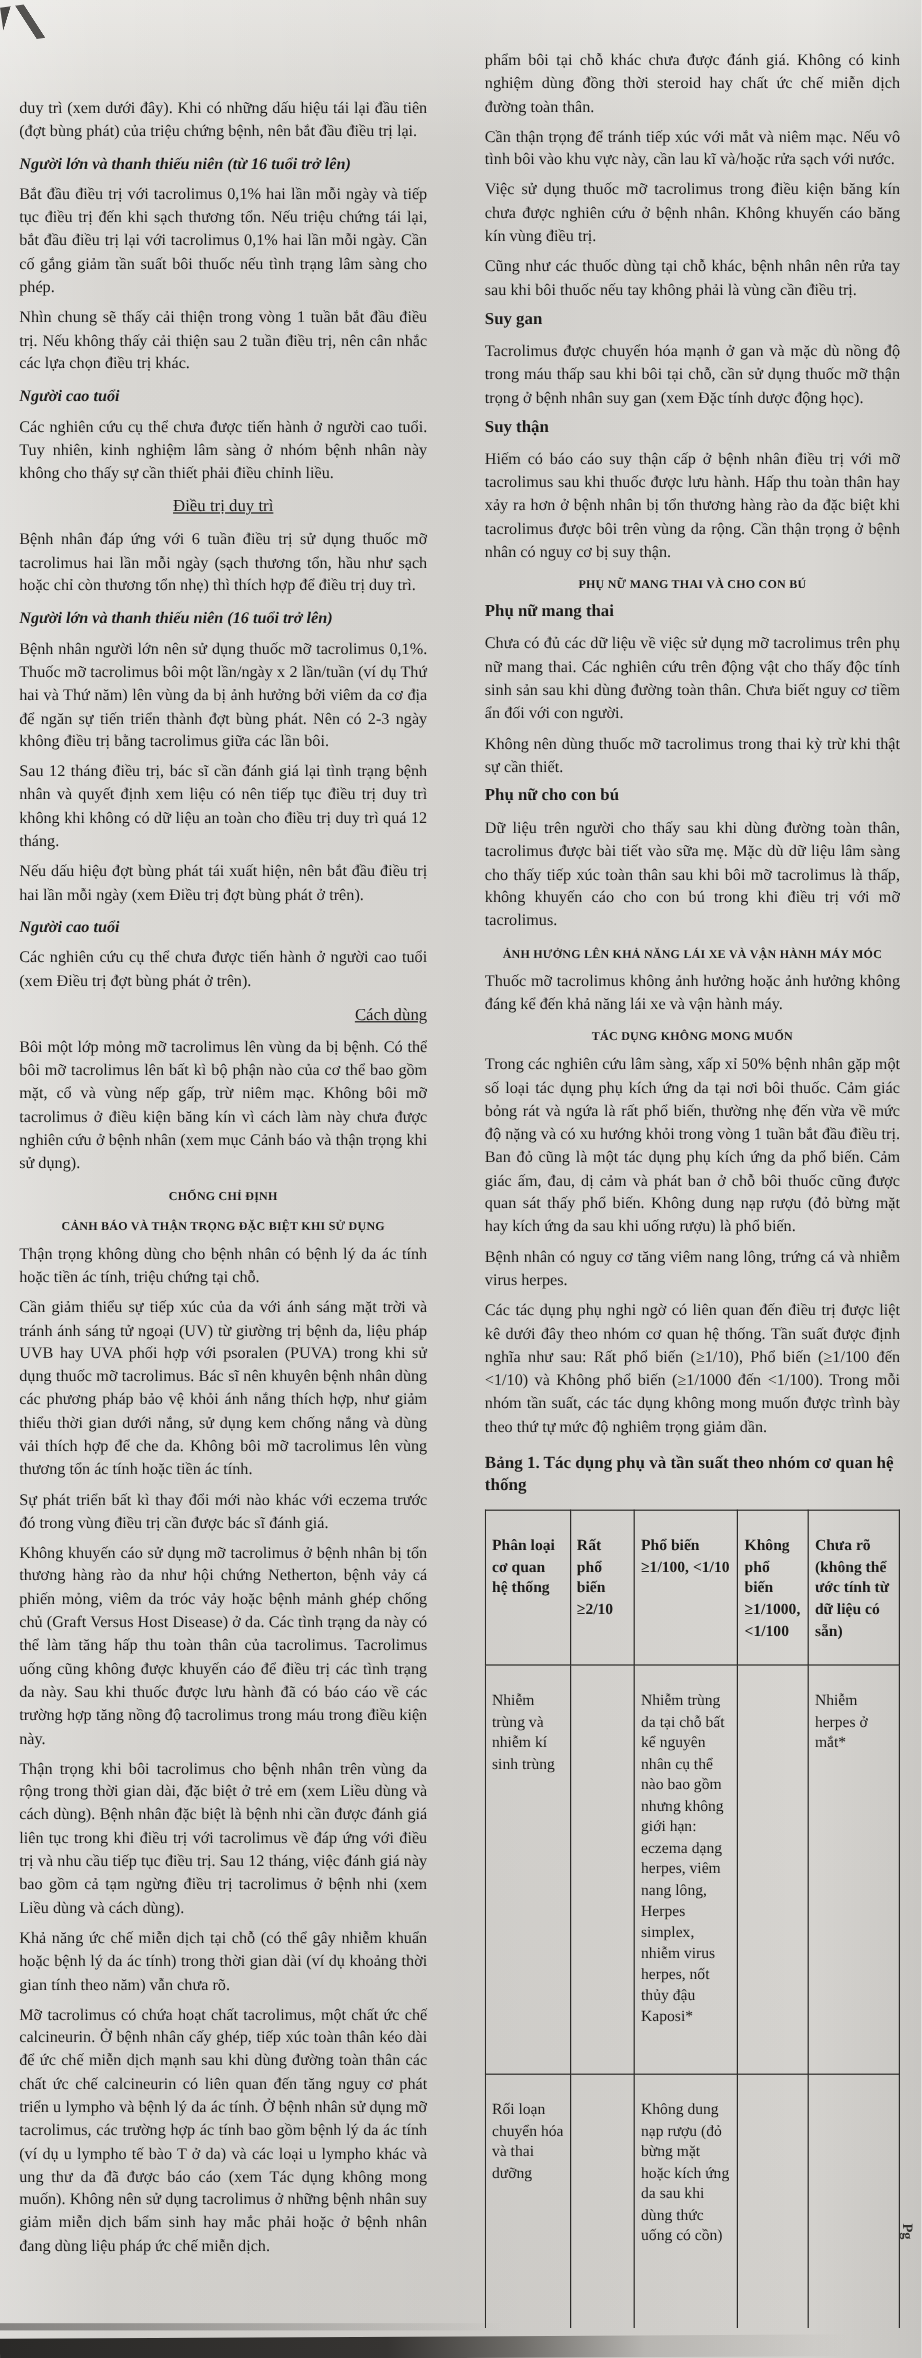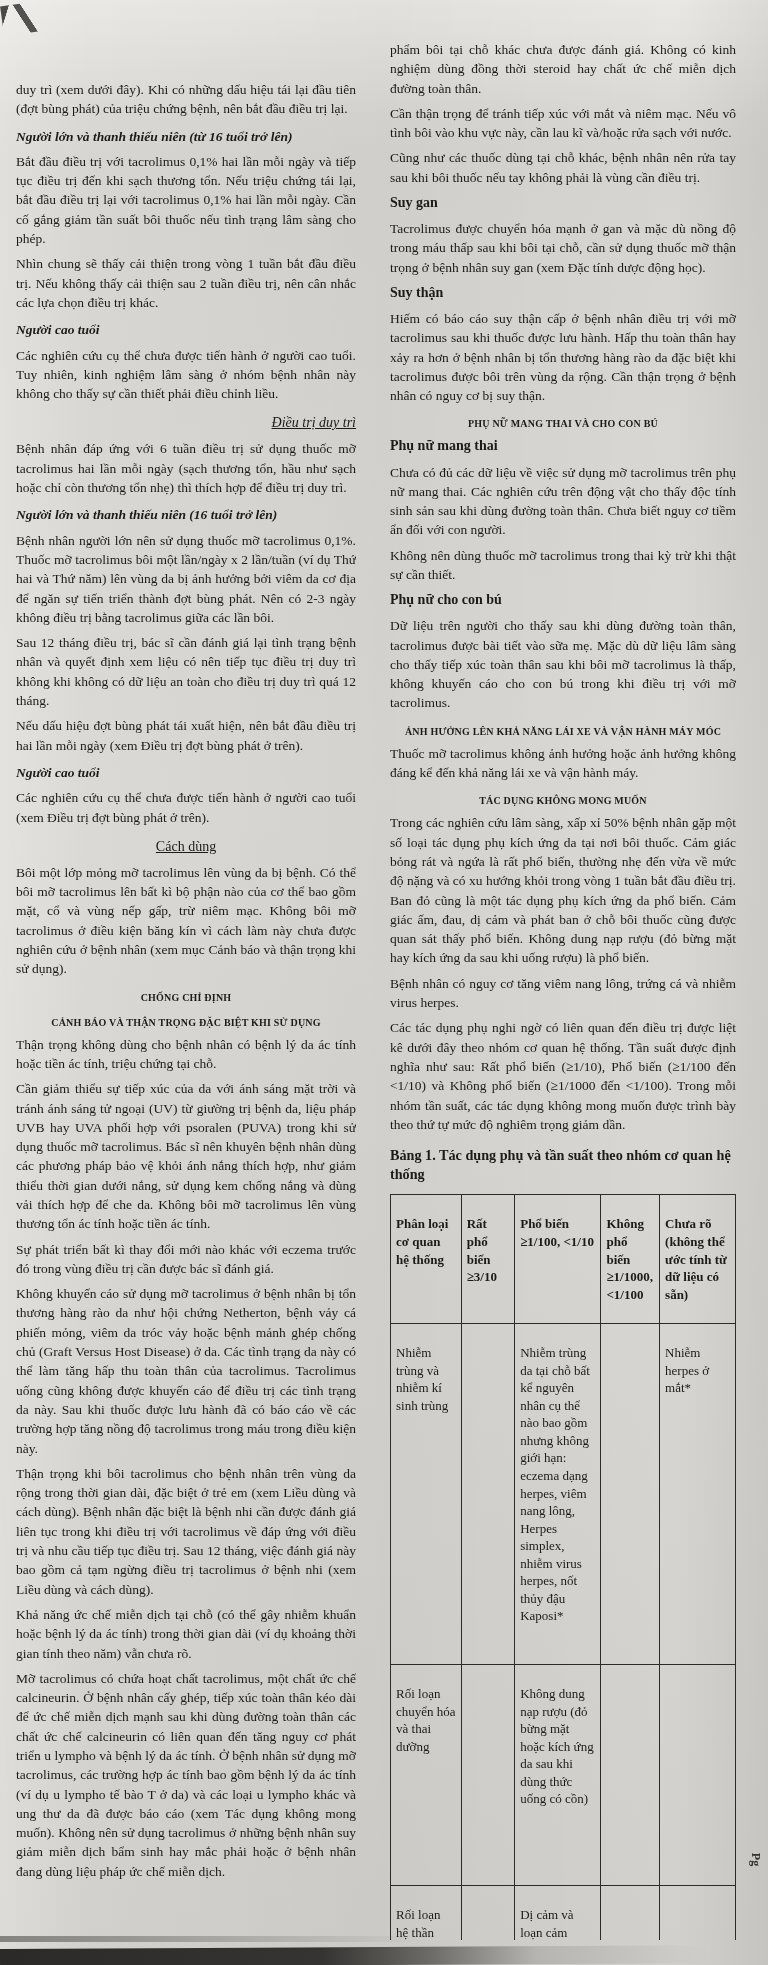--- a/index.html
+++ b/index.html
@@ -10,26 +10,26 @@
     color:#1c1b19;
   }
   .page{position:absolute;inset:0;}
   
   .page::before{content:"";position:absolute;inset:0;pointer-events:none;
     background:
       linear-gradient(90deg,rgba(255,255,255,.25),rgba(0,0,0,0) 12%,rgba(0,0,0,.03) 50%,rgba(0,0,0,0) 88%,rgba(0,0,0,.06)),
       linear-gradient(180deg,rgba(255,255,255,.3),rgba(0,0,0,0) 6%);}
   .col{position:absolute;overflow:hidden;text-align:justify;}
   .col-left{left:16px;top:80px;width:340px;height:1862px;}
-  .col-right{left:390px;top:40px;width:346px;height:1900px;}
+  .col-right{left:404px;top:40px;width:346px;height:1900px;}
   p,.blk{margin:0 0 6px 0;font-size:13.5px;line-height:1.43;}
   .p{ text-align:justify; }
   .ih{font-style:italic;font-weight:bold;text-align:left;margin-top:8px;}
-  .ihu{font-style:italic;text-decoration:underline;text-align:right;margin-top:10px;font-size:14px;}
-  .hu{text-decoration:underline;text-align:center;margin-top:10px;font-size:14px;}
+  .ihu{text-decoration:underline;text-align:center;margin-top:10px;font-size:14px;}
+  .hu{text-decoration:underline;text-align:right;margin-top:10px;font-size:14px;}
   .H{font-weight:bold;font-size:10px;line-height:1.3;text-align:center;margin:12px 0 6px 0;letter-spacing:.2px;}
   .hb{font-weight:bold;text-align:left;margin-top:4px;font-size:14px;}
   .tbl-title{font-weight:bold;font-size:14.2px;line-height:1.35;text-align:left;margin:12px 0 10px 0;}
   table{width:100%;border-collapse:collapse;margin-top:4px;}
   th,td{border:1.6px solid #2c2b29;vertical-align:top;padding:20px 5px;
     font-size:13px;line-height:1.35;text-align:left;white-space:pre-line;}
   th{font-weight:bold;}
   col.c1{width:20.5%}col.c2{width:15.5%}col.c3{width:25%}col.c4{width:17%}col.c5{width:22%}
   tr.r1 td{height:300px;margin-left:16px;} tr.r2 td{height:180px;} tr.r3 td{height:150px;}
   .side-mark{position:absolute;right:6px;top:1852px;transform:rotate(90deg);
@@ -76,20 +76,21 @@
     <p class="p">Không khuyến cáo sử dụng mỡ tacrolimus ở bệnh nhân bị tổn thương hàng rào da như hội chứng Netherton, bệnh vảy cá phiến mỏng, viêm da tróc vảy hoặc bệnh mảnh ghép chống chủ (Graft Versus Host Disease) ở da. Các tình trạng da này có thể làm tăng hấp thu toàn thân của tacrolimus. Tacrolimus uống cũng không được khuyến cáo để điều trị các tình trạng da này. Sau khi thuốc được lưu hành đã có báo cáo về các trường hợp tăng nồng độ tacrolimus trong máu trong điều kiện này.</p>
     <p class="p">Thận trọng khi bôi tacrolimus cho bệnh nhân trên vùng da rộng trong thời gian dài, đặc biệt ở trẻ em (xem Liều dùng và cách dùng). Bệnh nhân đặc biệt là bệnh nhi cần được đánh giá liên tục trong khi điều trị với tacrolimus về đáp ứng với điều trị và nhu cầu tiếp tục điều trị. Sau 12 tháng, việc đánh giá này bao gồm cả tạm ngừng điều trị tacrolimus ở bệnh nhi (xem Liều dùng và cách dùng).</p>
     <p class="p">Khả năng ức chế miễn dịch tại chỗ (có thể gây nhiễm khuẩn hoặc bệnh lý da ác tính) trong thời gian dài (ví dụ khoảng thời gian tính theo năm) vẫn chưa rõ.</p>
     <p class="p">Mỡ tacrolimus có chứa hoạt chất tacrolimus, một chất ức chế calcineurin. Ở bệnh nhân cấy ghép, tiếp xúc toàn thân kéo dài để ức chế miễn dịch mạnh sau khi dùng đường toàn thân các chất ức chế calcineurin có liên quan đến tăng nguy cơ phát triển u lympho và bệnh lý da ác tính. Ở bệnh nhân sử dụng mỡ tacrolimus, các trường hợp ác tính bao gồm bệnh lý da ác tính (ví dụ u lympho tế bào T ở da) và các loại u lympho khác và ung thư da đã được báo cáo (xem Tác dụng không mong muốn). Không nên sử dụng tacrolimus ở những bệnh nhân suy giảm miễn dịch bẩm sinh hay mắc phải hoặc ở bệnh nhân đang dùng liệu pháp ức chế miễn dịch.</p>
 
   </div>
 
   <div class="col col-right">
     <p class="p">phẩm bôi tại chỗ khác chưa được đánh giá. Không có kinh nghiệm dùng đồng thời steroid hay chất ức chế miễn dịch đường toàn thân.</p>
     <p class="p">Cần thận trọng để tránh tiếp xúc với mắt và niêm mạc. Nếu vô tình bôi vào khu vực này, cần lau kĩ và/hoặc rửa sạch với nước.</p>
+    <p class="p">Việc sử dụng thuốc mỡ tacrolimus trong điều kiện băng kín chưa được nghiên cứu ở bệnh nhân. Không khuyến cáo băng kín vùng điều trị.</p>
     <p class="p">Cũng như các thuốc dùng tại chỗ khác, bệnh nhân nên rửa tay sau khi bôi thuốc nếu tay không phải là vùng cần điều trị.</p>
     <p class="hb">Suy gan</p>
     <p class="p">Tacrolimus được chuyển hóa mạnh ở gan và mặc dù nồng độ trong máu thấp sau khi bôi tại chỗ, cần sử dụng thuốc mỡ thận trọng ở bệnh nhân suy gan (xem Đặc tính dược động học).</p>
     <p class="hb">Suy thận</p>
     <p class="p">Hiếm có báo cáo suy thận cấp ở bệnh nhân điều trị với mỡ tacrolimus sau khi thuốc được lưu hành. Hấp thu toàn thân hay xảy ra hơn ở bệnh nhân bị tổn thương hàng rào da đặc biệt khi tacrolimus được bôi trên vùng da rộng. Cần thận trọng ở bệnh nhân có nguy cơ bị suy thận.</p>
     <p class="H">PHỤ NỮ MANG THAI VÀ CHO CON BÚ</p>
     <p class="hb">Phụ nữ mang thai</p>
     <p class="p">Chưa có đủ các dữ liệu về việc sử dụng mỡ tacrolimus trên phụ nữ mang thai. Các nghiên cứu trên động vật cho thấy độc tính sinh sản sau khi dùng đường toàn thân. Chưa biết nguy cơ tiềm ẩn đối với con người.</p>
     <p class="p">Không nên dùng thuốc mỡ tacrolimus trong thai kỳ trừ khi thật sự cần thiết.</p>
     <p class="hb">Phụ nữ cho con bú</p>
@@ -107,21 +108,21 @@
       <colgroup>
           <col class="c1">
           <col class="c2">
           <col class="c3">
           <col class="c4">
           <col class="c5">
         </colgroup>
       <thead>
         <tr>
           <th>Phân loại cơ quan hệ thống</th>
-          <th>Rất phổ biến ≥3/10</th>
+          <th>Rất phổ biến ≥2/10</th>
           <th>Phổ biến ≥1/100, &lt;1/10</th>
           <th>Không phổ biến ≥1/1000, &lt;1/100</th>
           <th>Chưa rõ (không thể ước tính từ dữ liệu có sẵn)</th>
         </tr>
       </thead>
       <tbody>
         <tr class="r1">
           <td>Nhiễm trùng và nhiễm kí sinh trùng</td>
           <td></td>
           <td>Nhiễm trùng da tại chỗ bất kể nguyên nhân cụ thể nào bao gồm nhưng không giới hạn: eczema dạng herpes, viêm nang lông, Herpes simplex, nhiễm virus herpes, nốt thủy đậu Kaposi*</td>

